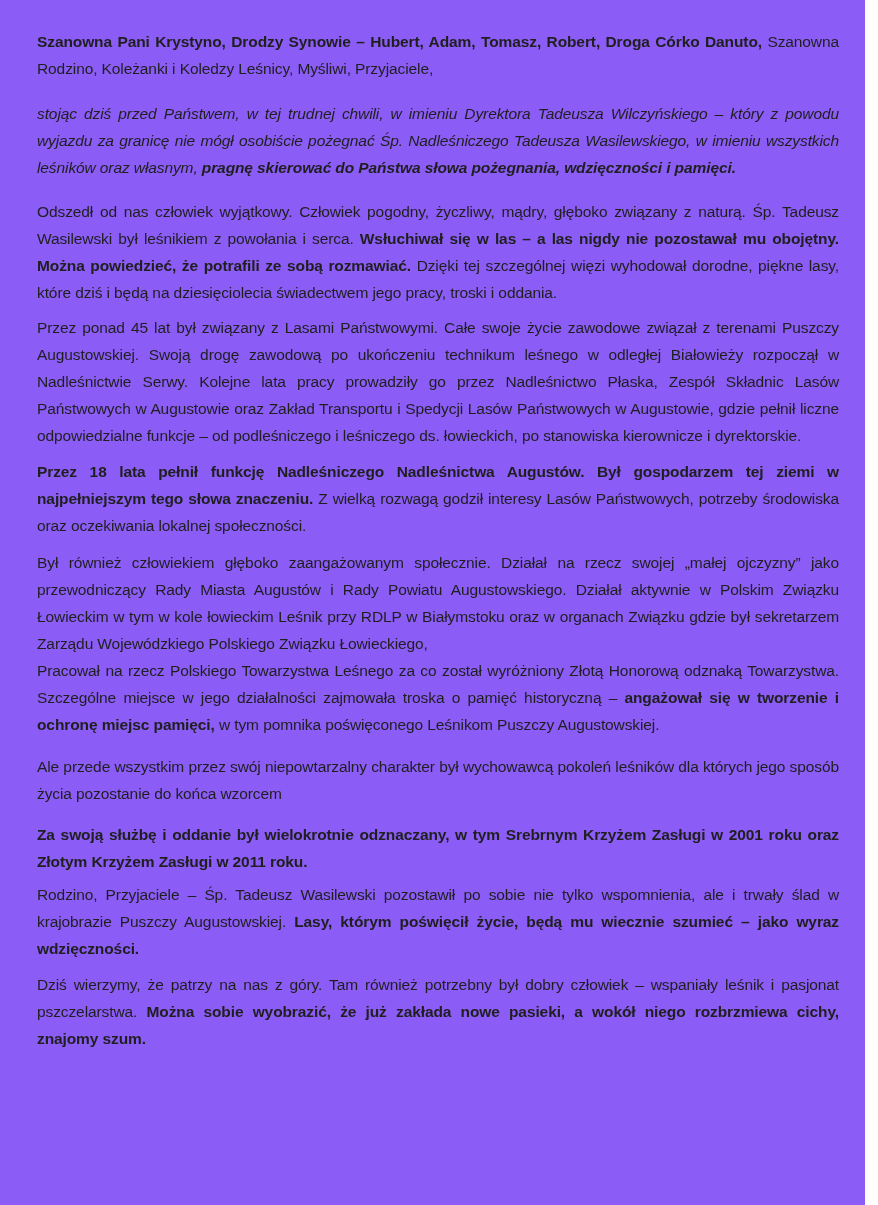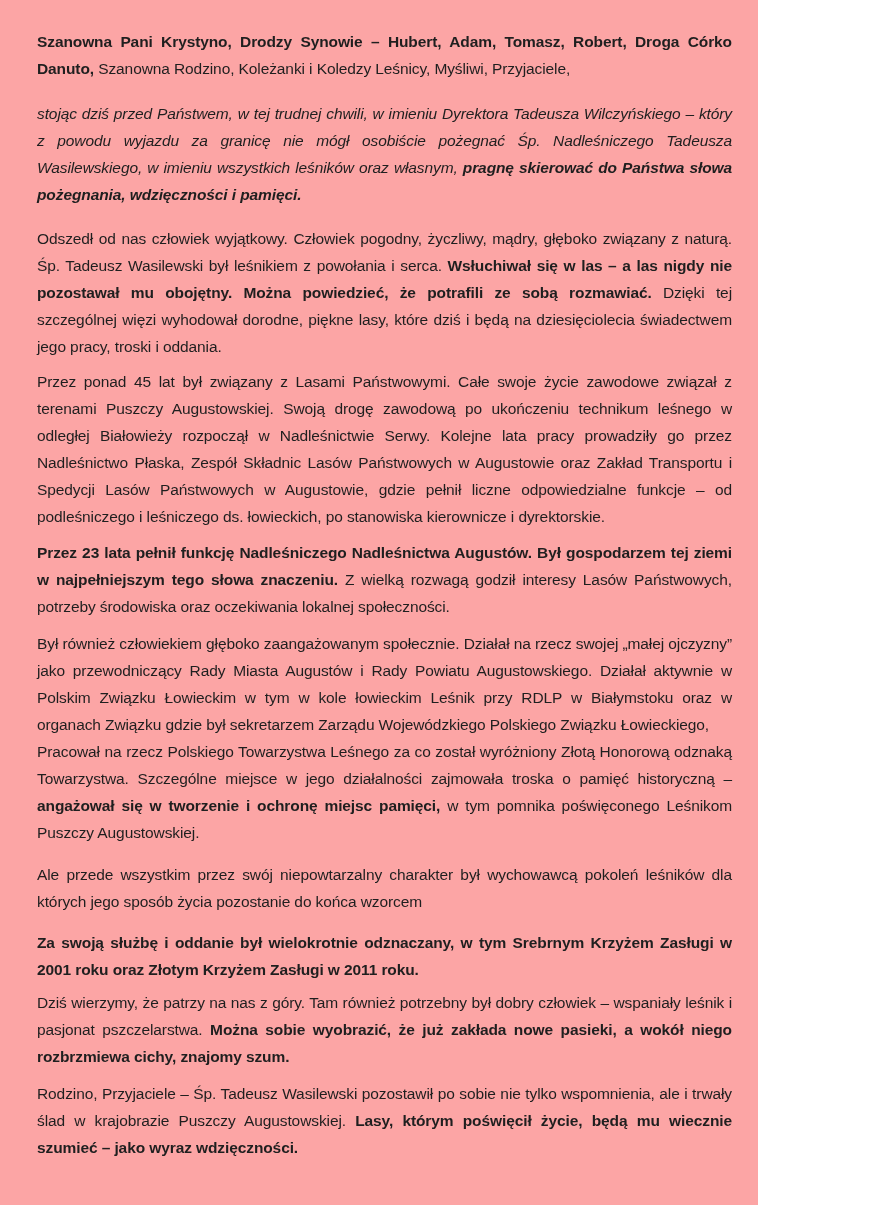--- a/index.html
+++ b/index.html
@@ -10,24 +10,24 @@
   body {
     width: 878px;
     height: 1205px;
     box-sizing: border-box;
     font-family: "Liberation Sans", "DejaVu Sans", sans-serif;
     color: #1f1f1f;
     overflow: hidden;
   }
   .page {
     box-sizing: border-box;
-    width: 758px;
+    width: 865px;
     height: 1205px;
     padding: 28px 26px 20px 37px;
-    background: #fca5a5;
+    background: #8b5cf6;
   }
   .doc-body {
     font-size: 15.5px;
     line-height: 27px;
     text-align: justify;
     letter-spacing: -0.1px;
   }
   .doc-body p.para {
     margin: 0 0 8px 0;
   }
@@ -51,21 +51,21 @@
 </head>
 <body>
 
 <div class="page" data-name="document-page">
   <article class="doc-body" data-name="document-body">
 
   <p class="para" data-name="paragraph-salutation"><strong data-name="bold-text-run">Szanowna Pani Krystyno, Drodzy Synowie – Hubert, Adam, Tomasz, Robert, Droga Córko Danuto,</strong><span data-name="text-run"> Szanowna Rodzino, Koleżanki i Koledzy Leśnicy, Myśliwi, Przyjaciele,</span></p>
       <p class="para" data-name="paragraph-intro"><span data-name="text-run">stojąc dziś przed Państwem, w tej trudnej chwili,  w imieniu Dyrektora Tadeusza Wilczyńskiego – który z powodu wyjazdu za granicę nie mógł osobiście pożegnać Śp. Nadleśniczego Tadeusza Wasilewskiego, w imieniu wszystkich leśników oraz własnym, </span><strong data-name="bold-text-run">pragnę skierować do Państwa słowa pożegnania, wdzięczności i pamięci.</strong></p>
       <p class="para" data-name="paragraph-tribute"><span data-name="text-run">Odszedł od nas człowiek wyjątkowy. Człowiek pogodny, życzliwy, mądry, głęboko związany z naturą. Śp. Tadeusz Wasilewski był leśnikiem z powołania i serca. </span><strong data-name="bold-text-run">Wsłuchiwał się w las – a las nigdy nie pozostawał mu obojętny. Można powiedzieć, że potrafili ze sobą rozmawiać. </strong><span data-name="text-run">Dzięki tej szczególnej więzi wyhodował dorodne, piękne lasy, które dziś i będą na dziesięciolecia  świadectwem jego pracy, troski i oddania.</span></p>
       <p class="para" data-name="paragraph-career"><span data-name="text-run">Przez ponad 45 lat był związany z Lasami Państwowymi. Całe swoje życie zawodowe związał z terenami Puszczy Augustowskiej. Swoją drogę zawodową  po ukończeniu technikum leśnego w odległej Białowieży rozpoczął w Nadleśnictwie Serwy. Kolejne lata pracy prowadziły go przez Nadleśnictwo Płaska, Zespół Składnic Lasów Państwowych w Augustowie oraz Zakład Transportu i Spedycji Lasów Państwowych w Augustowie, gdzie pełnił liczne odpowiedzialne funkcje – od podleśniczego i leśniczego ds. łowieckich, po stanowiska kierownicze i dyrektorskie.</span></p>
-      <p class="para" data-name="paragraph-nadlesniczy"><strong data-name="bold-text-run">Przez 23 lata pełnił funkcję Nadleśniczego Nadleśnictwa Augustów. Był gospodarzem tej ziemi w najpełniejszym tego słowa znaczeniu. </strong><span data-name="text-run">Z wielką rozwagą godził interesy Lasów Państwowych, potrzeby środowiska oraz oczekiwania lokalnej społeczności.</span></p>
+      <p class="para" data-name="paragraph-nadlesniczy"><strong data-name="bold-text-run">Przez 18 lata pełnił funkcję Nadleśniczego Nadleśnictwa Augustów. Był gospodarzem tej ziemi w najpełniejszym tego słowa znaczeniu. </strong><span data-name="text-run">Z wielką rozwagą godził interesy Lasów Państwowych, potrzeby środowiska oraz oczekiwania lokalnej społeczności.</span></p>
       <p class="para" data-name="paragraph-social"><span data-name="text-run">Był również człowiekiem głęboko zaangażowanym społecznie. Działał na rzecz swojej „małej ojczyzny” jako  przewodniczący Rady Miasta Augustów i Rady Powiatu Augustowskiego. Działał aktywnie w Polskim Związku Łowieckim w tym w kole łowieckim Leśnik przy RDLP w Białymstoku oraz w organach Związku gdzie był  sekretarzem Zarządu Wojewódzkiego Polskiego Związku Łowieckiego,</span></p>
       <p class="para" data-name="paragraph-ptl"><span data-name="text-run">Pracował na rzecz Polskiego Towarzystwa Leśnego za co został wyróżniony Złotą Honorową odznaką Towarzystwa. Szczególne miejsce w jego działalności zajmowała troska o pamięć historyczną – </span><strong data-name="bold-text-run">angażował się w tworzenie i ochronę miejsc pamięci, </strong><span data-name="text-run">w tym pomnika poświęconego Leśnikom Puszczy Augustowskiej.</span></p>
       <p class="para" data-name="paragraph-character"><span data-name="text-run">Ale przede wszystkim przez swój niepowtarzalny charakter był wychowawcą pokoleń leśników dla których jego sposób życia pozostanie do końca wzorcem</span></p>
       <p class="para" data-name="paragraph-medals"><strong data-name="bold-text-run">Za swoją służbę i oddanie był wielokrotnie odznaczany, w tym Srebrnym Krzyżem Zasługi w 2001 roku oraz Złotym Krzyżem Zasługi w 2011 roku.</strong></p>
+      <p class="para" data-name="paragraph-farewell"><span data-name="text-run">Rodzino, Przyjaciele – Śp. Tadeusz Wasilewski pozostawił po sobie nie tylko wspomnienia, ale i trwały ślad w krajobrazie Puszczy Augustowskiej. </span><strong data-name="bold-text-run">Lasy, którym poświęcił życie, będą mu wiecznie szumieć – jako wyraz wdzięczności.</strong></p>
       <p class="para" data-name="paragraph-heaven"><span data-name="text-run">Dziś wierzymy, że patrzy na nas z góry. Tam również potrzebny był dobry człowiek – wspaniały leśnik i pasjonat pszczelarstwa. </span><strong data-name="bold-text-run">Można sobie wyobrazić, że już zakłada nowe pasieki, a wokół niego rozbrzmiewa cichy, znajomy szum.</strong></p>
-      <p class="para" data-name="paragraph-farewell"><span data-name="text-run">Rodzino, Przyjaciele – Śp. Tadeusz Wasilewski pozostawił po sobie nie tylko wspomnienia, ale i trwały ślad w krajobrazie Puszczy Augustowskiej. </span><strong data-name="bold-text-run">Lasy, którym poświęcił życie, będą mu wiecznie szumieć – jako wyraz wdzięczności.</strong></p>
     </article>
 </div>
 
 </body></html>

